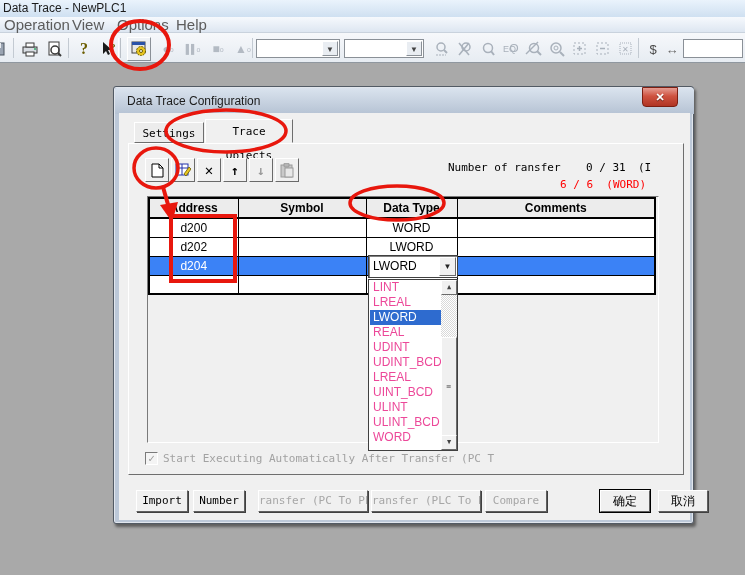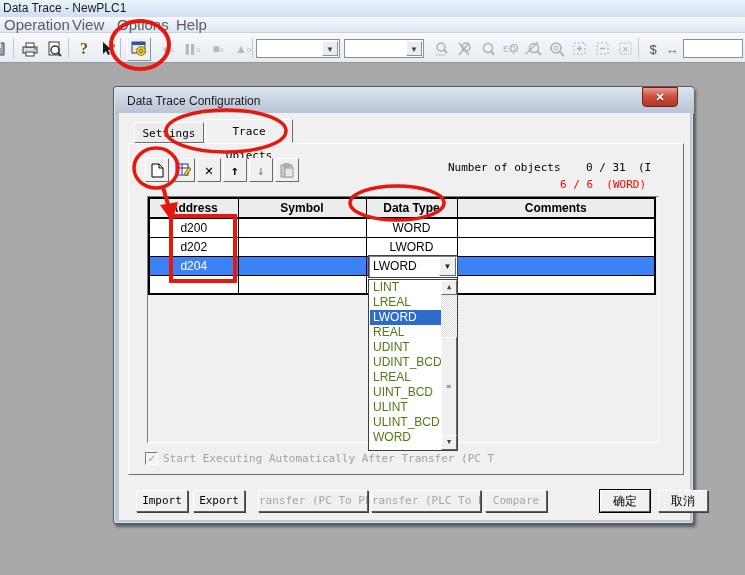--- a/index.html
+++ b/index.html
@@ -57,21 +57,21 @@
   tr.sel td { background:#3b82f6; color:#fff; }
 
   .combo { left:249px; top:142px; width:90px; height:23px; background:#fff;
     border:1px solid #404040; box-shadow:inset 1px 1px 0 #808080; z-index:6;
     font-family:"Liberation Sans", sans-serif; font-size:12px; line-height:21px; padding-left:4px; color:#000; }
   .combo .dd-btn { position:absolute; right:1px; top:1px; width:17px; height:19px; background:#f0f0f0;
     border:1px solid; border-color:#fff #6a6a6a #6a6a6a #fff; font-size:8px; color:#222; text-align:center; line-height:17px; }
 
   .droplist { left:249px; top:166px; width:90px; height:172px; background:#fff; border:1px solid #404040; z-index:7; }
   .drop-item { position:absolute; left:1px; width:72px; height:15px; line-height:15px;
-    font-family:"Liberation Sans", sans-serif; font-size:12px; padding-left:3px; white-space:nowrap; overflow:hidden; color:#4d7c0f; }
+    font-family:"Liberation Sans", sans-serif; font-size:12px; padding-left:3px; white-space:nowrap; overflow:hidden; color:#ec4899; }
   .drop-item.hl { background:#2e6bcf; color:#fff; }
   .sbar { position:absolute; right:0; top:0; width:16px; height:170px; background:#f3f3f3; }
   .sbar .track { position:absolute; left:0; top:15px; width:16px; height:140px;
     background:repeating-conic-gradient(#fff 0 25%, #d9d9d9 0 50%) 0 0/2px 2px; }
   .sbtn { position:absolute; left:0; width:16px; height:15px; background:#f0f0f0;
     border:1px solid; border-color:#fff #6a6a6a #6a6a6a #fff; font-size:7px; color:#444; text-align:center; line-height:13px; }
   .sthumb { position:absolute; left:0; top:57px; width:16px; height:100px; background:#f0f0f0;
     border:1px solid; border-color:#fff #6a6a6a #6a6a6a #fff; font-size:8px; color:#777; text-align:center; line-height:98px; }
 
   .chk-row { left:26px; top:339px; height:14px; z-index:3; }
@@ -284,21 +284,21 @@
       <span>↓</span>
     </div>
     <div class="mini-btn" style="left:156px;top:45px">
       <svg width="14" height="15">
           <rect x="1" y="2" width="11" height="12" fill="#c9c9c9" stroke="#9a9a9a"></rect>
           <rect x="4" y="0" width="5" height="4" rx="1" fill="#b5b5b5" stroke="#9a9a9a"></rect>
           <rect x="5" y="5" width="8" height="9" fill="#e8e8e8" stroke="#9a9a9a"></rect>
         </svg>
     </div>
 
-    <div class="abs mono-s" style="left:329px;top:48px">Number of objects</div>
+    <div class="abs mono-s" style="left:329px;top:48px">Number of ransfer</div>
     <div class="abs mono-s" style="left:467px;top:48px">0 / 31</div>
     <div class="abs mono-s" style="left:519px;top:48px">(I</div>
     <div class="abs mono-s red-t" style="left:441px;top:65px">6 / 6  (WORD)</div>
 
     <div class="abs grid-panel">
       <table class="grid">
         <tbody>
             <tr>
           <th style="width:89px">Address</th>
           <th style="width:128px">Symbol</th>
@@ -357,21 +357,21 @@
         <div class="sbtn" style="top:155px"><span>▼</span></div>
       </div>
     </div>
 
     <div class="abs chk-row">
       <span class="chk-box"><span>✓</span></span>
       <span class="chk-label">Start Executing Automatically After Transfer (PC T</span>
     </div>
 
     <div class="dlg-btn" style="left:17px;width:52px">Import</div>
-    <div class="dlg-btn" style="left:74px;width:52px">Export</div>
+    <div class="dlg-btn" style="left:74px;width:52px">Number</div>
     <div class="dlg-btn disabled" style="left:139px;width:110px">ransfer (PC To PLC</div>
     <div class="dlg-btn disabled" style="left:252px;width:110px">ransfer (PLC To PC</div>
     <div class="dlg-btn disabled" style="left:366px;width:62px">Compare</div>
     <div class="dlg-btn default cjk" style="left:440px;width:50px">确定</div>
     <div class="dlg-btn cjk" style="left:498px;width:50px">取消</div>
   </div>
 </div>
 
 <svg class="abs annot" viewBox="0 0 745 575">
   <ellipse cx="140" cy="45" rx="29" ry="24" fill="none" stroke="#e8170d" stroke-width="4"></ellipse>

